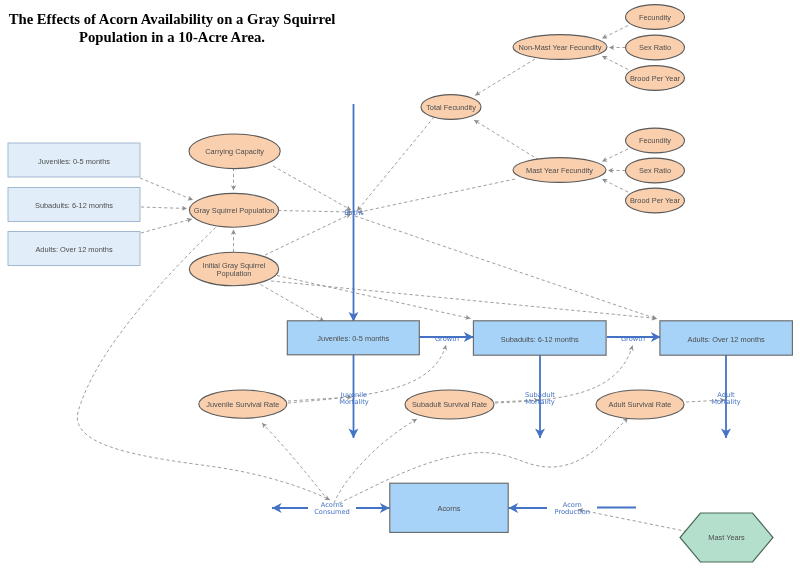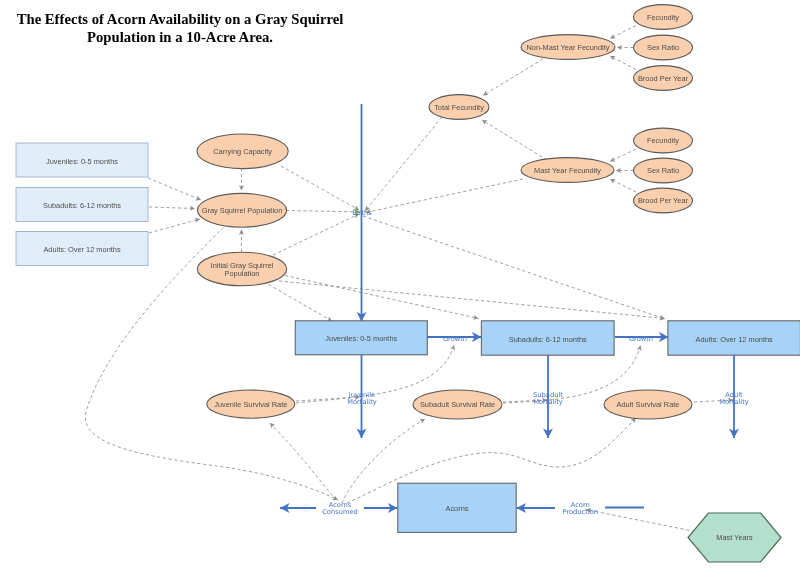--- a/index.html
+++ b/index.html
@@ -1,17 +1,17 @@
 <!DOCTYPE html>
 <html><head>
 <meta charset="utf-8">
 <style>
   html,body{margin:0;padding:0;background:#ffffff;}
   body{width:800px;height:568px;overflow:hidden;font-family:"DejaVu Sans",sans-serif;}
-  #stage{position:relative;width:632px;height:568px;background:#fff;margin-left:8px;}
+  #stage{position:relative;width:632px;height:568px;background:#fff;}
   #diagram{position:absolute;left:0;top:0;width:800px;height:568px;}
   .ttl{font-family:"Liberation Serif",serif;font-weight:bold;font-size:14.7px;fill:#000;}
   .nodelbl{font-family:"Liberation Sans",sans-serif;font-size:7.4px;fill:#4d4d4d;}
   .flowlbl{font-family:"DejaVu Sans",sans-serif;font-size:6.7px;fill:#4472c4;}
   .legendlbl{font-family:"Liberation Sans",sans-serif;font-size:7.4px;fill:#4d4d4d;}
 </style>
 </head>
 <body>
 
 <div id="stage">

